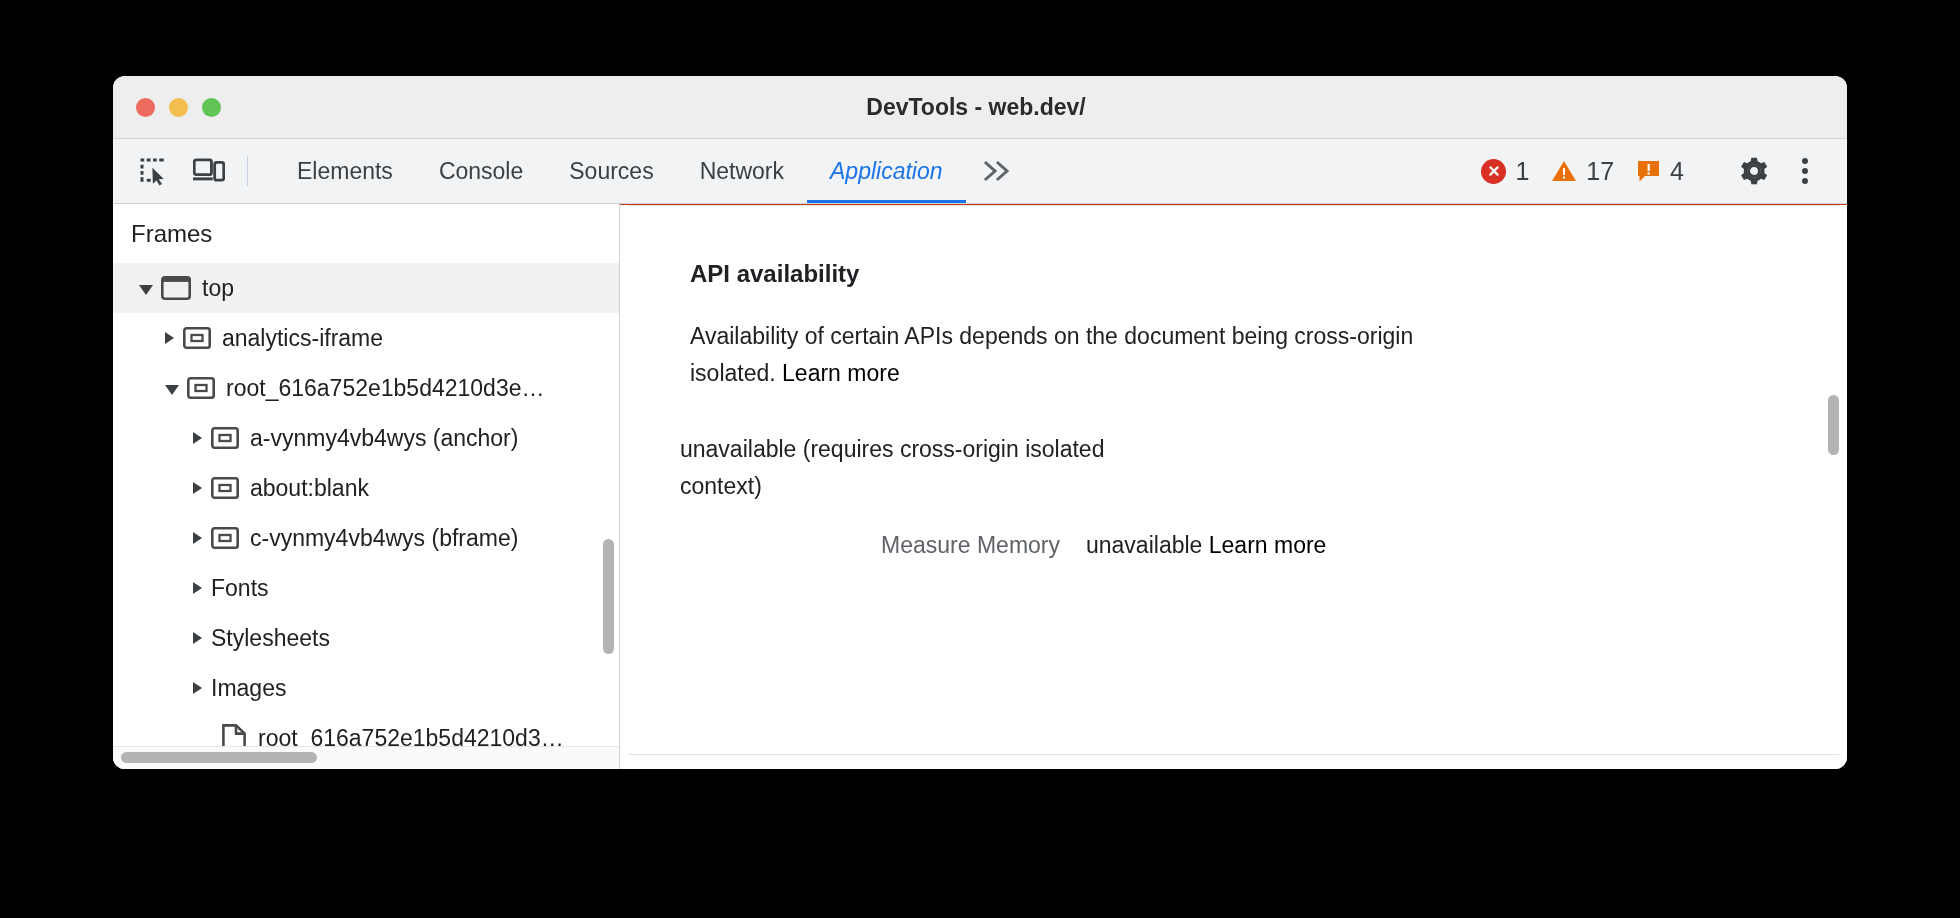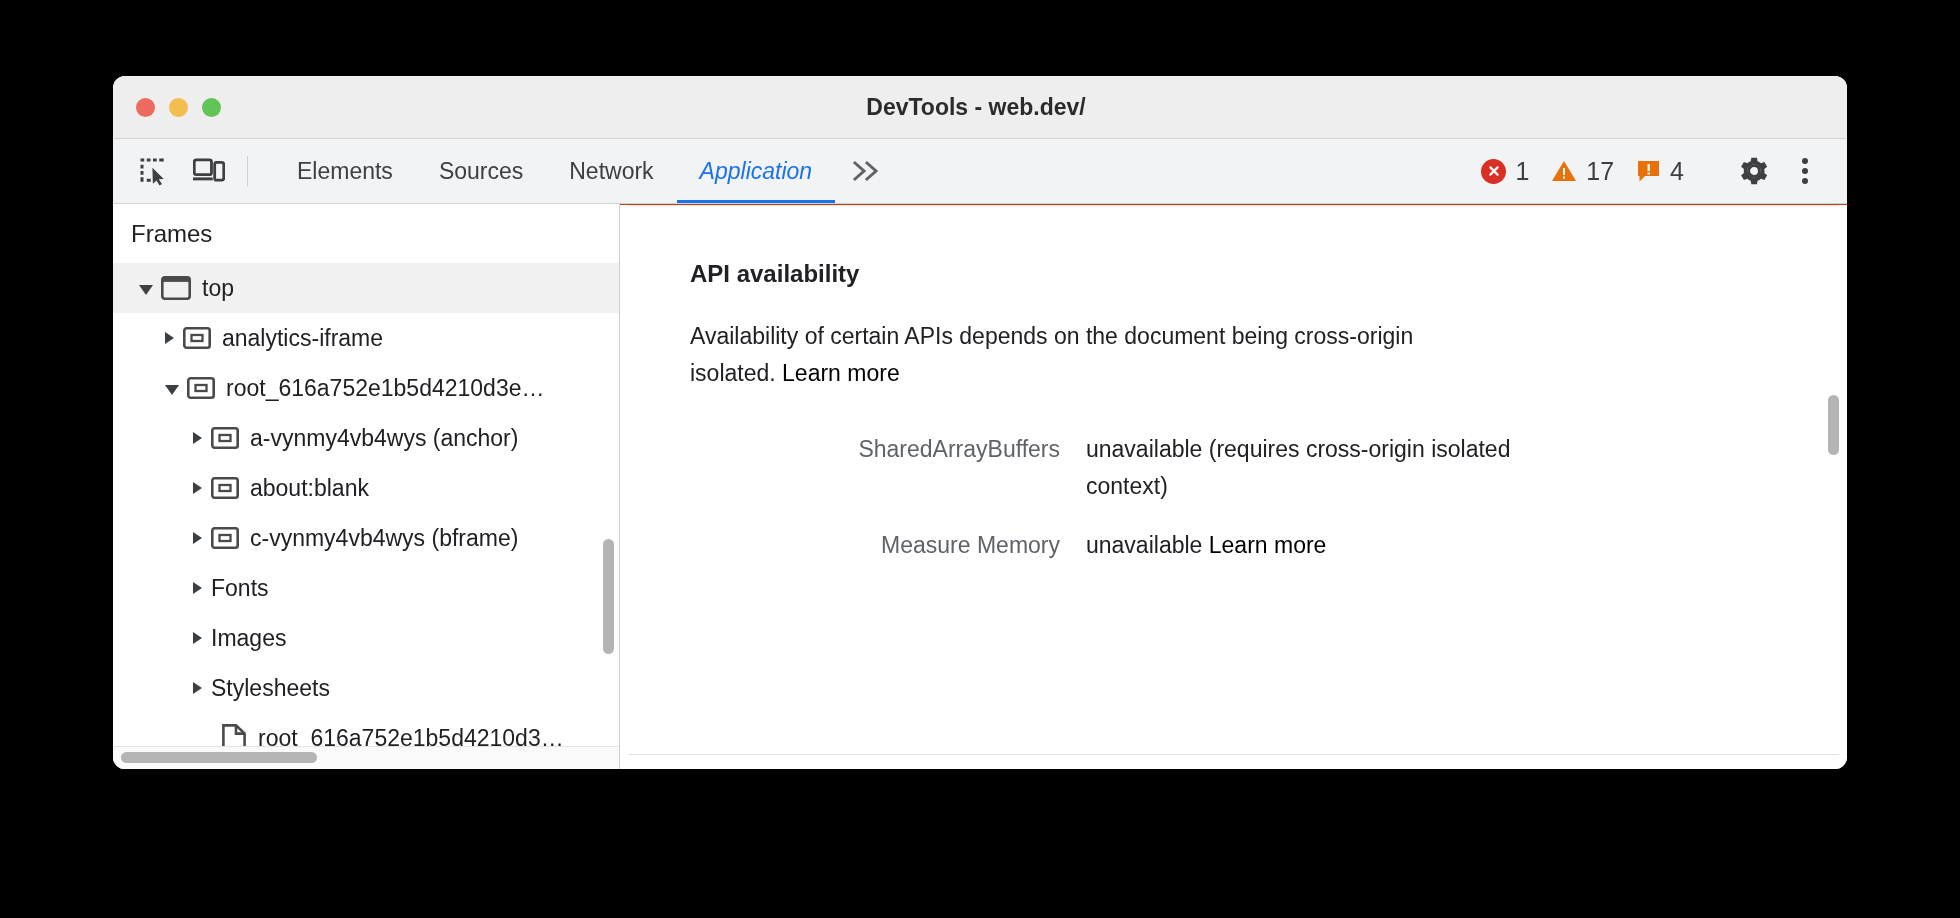--- a/index.html
+++ b/index.html
@@ -211,20 +211,23 @@
       </svg>
     </div>
 
     <div class="vdiv"></div>
 
     <div class="tabs">
       <div class="tab">
           <span>Elements</span>
         </div>
       <div class="tab">
+          <span>Console</span>
+        </div>
+      <div class="tab">
           <span>Sources</span>
         </div>
       <div class="tab">
           <span>Network</span>
         </div>
       <div class="tab active">
           <span>Application</span>
         </div>
     </div>
 
@@ -358,26 +361,26 @@
           <span class="label">c-vynmy4vb4wys (bframe)</span>
         </div>
 
         <div class="row" style="padding-left:80px">
           <span class="tri"></span>
           <span class="label">Fonts</span>
         </div>
 
         <div class="row" style="padding-left:80px">
           <span class="tri"></span>
+          <span class="label">Stylesheets</span>
+        </div>
+
+        <div class="row" style="padding-left:80px">
+          <span class="tri"></span>
           <span class="label">Images</span>
-        </div>
-
-        <div class="row" style="padding-left:80px">
-          <span class="tri"></span>
-          <span class="label">Stylesheets</span>
         </div>
 
         <div class="row" style="padding-left:108px">
           <span class="ico">
             <svg width="26" height="28" viewBox="0 0 26 28">
               <path d="M2.4 1.4 H15 L23.6 9.6 V26.6 H2.4 Z" fill="none" stroke="#4a4a4a" stroke-width="2.6"></path>
               <path d="M15 1.4 V9.6 H23.6" fill="none" stroke="#4a4a4a" stroke-width="2.6"></path>
             </svg>
           </span>
           <span class="label">root_616a752e1b5d4210d3…</span>
@@ -394,21 +397,20 @@
       <div class="main-inner">
 
         <div class="sec-title">API availability</div>
 
         <div class="para">
           <span>Availability of certain APIs depends on the document being cross-origin isolated. </span><a class="link">Learn more</a>
         </div>
 
         <div class="kv">
           <div class="kv-row">
-            <div class="kv-key">SharedArrayBuffers</div>
             <div class="kv-val">unavailable  (requires cross-origin isolated context)</div>
           </div>
           <div class="kv-row">
             <div class="kv-key">Measure Memory</div>
             <div class="kv-val"><span>unavailable </span><a class="link">Learn more</a></div>
           </div>
         </div>
       </div>
 
       <div class="main-v-scroll"></div>

